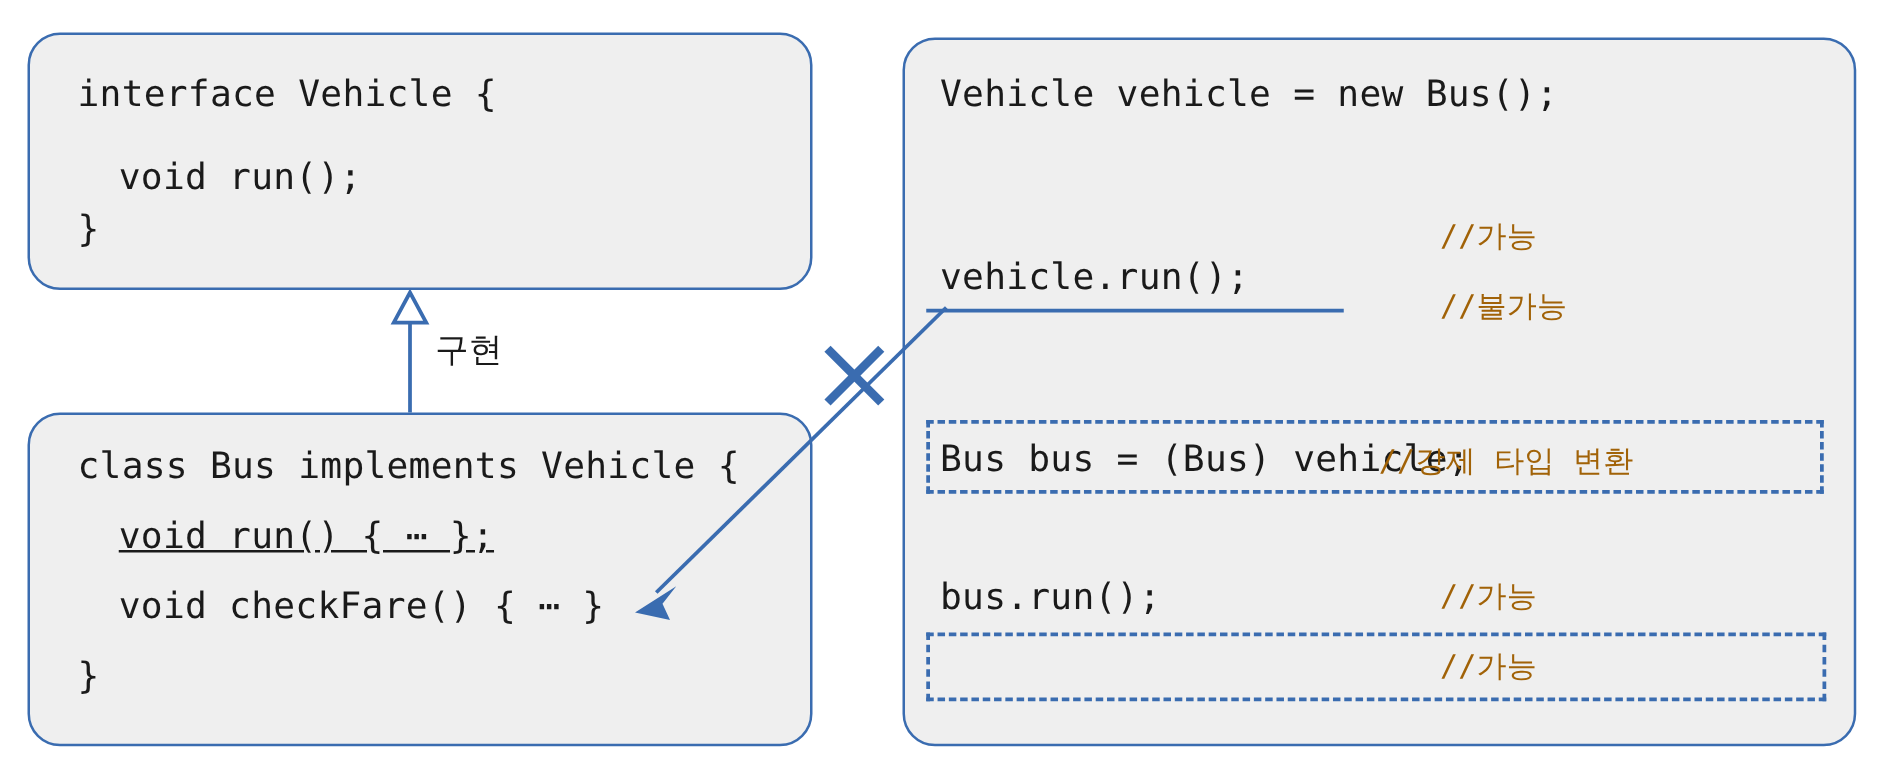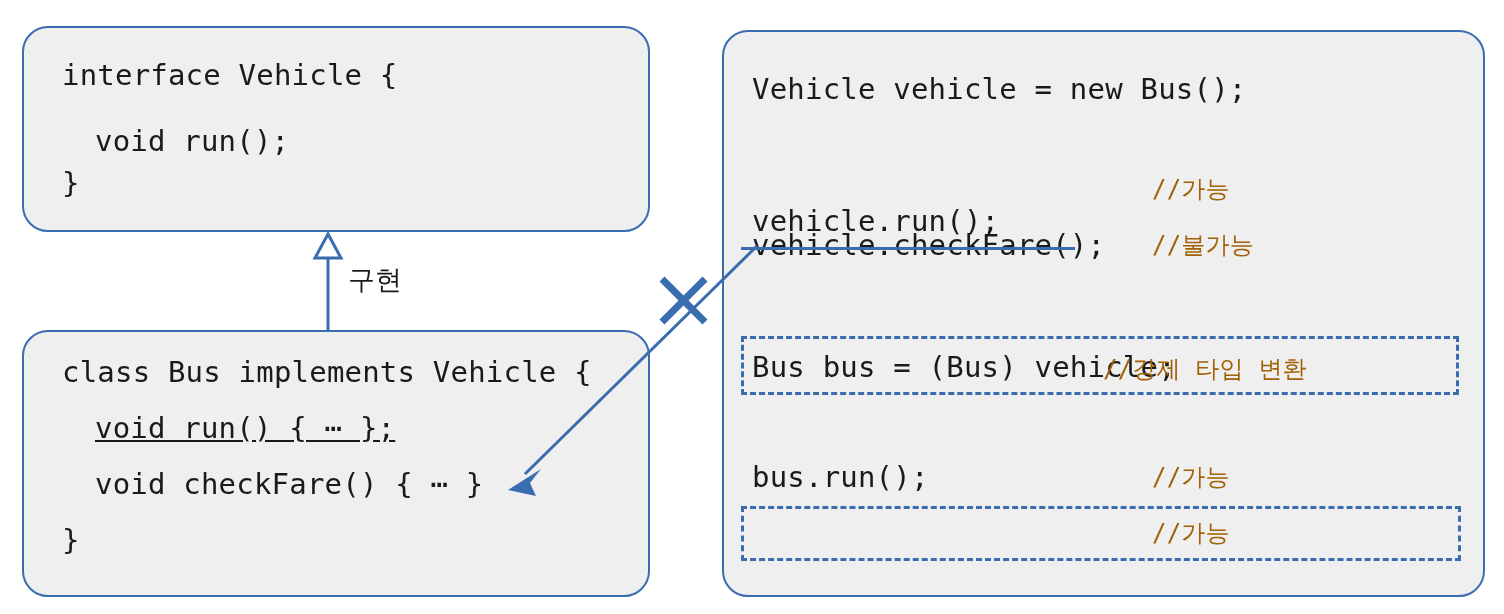--- a/index.html
+++ b/index.html
@@ -54,21 +54,21 @@
   #if-l1 { left: 95px;  top: 124px; }
   #if-l2 { left: 62px;  top: 166px; }
 
   
   #cl-l0 { left: 62px;  top: 355px; }
   #cl-l1 { left: 95px;  top: 411px; text-decoration: underline; }
   #cl-l2 { left: 95px;  top: 467px; }
   #cl-l3 { left: 62px;  top: 523px; }
 
   
-  #us-l0 { left: 752px; top: 72px;  }
+  #us-l0 { left: 752px; top: 58px;  }
   #us-l1 { left: 752px; top: 184px; margin-top: 20px; }
   #us-c1 { left: 1152px; top: 172px; }
   #us-l2 { left: 752px; top: 228px; }
   #us-c2 { left: 1152px; top: 228px; }
   #us-l3 { left: 752px; top: 350px; }
   #us-c3 { left: 1103px; top: 352px; }
   #us-l4 { left: 752px; top: 460px; }
   #us-c4 { left: 1152px; top: 460px; }
   #us-l5 { left: 752px; top: 516px; }
   #us-c5 { left: 1152px; top: 516px; }
@@ -130,21 +130,20 @@
   <div class="code-line" id="cl-l2">void checkFare() { ⋯ }</div>
   <div class="code-line" id="cl-l3">}</div>
 
   <div class="panel" id="panel-usage"></div>
 
   <div class="code-line" id="us-l0">Vehicle vehicle = new Bus();</div>
 
   <div class="code-line" id="us-l1">vehicle.run();</div>
   <div class="comment" id="us-c1">//가능</div>
 
-  <div class="code-line" id="us-l2">vehicle.checkFare();</div>
   <div class="comment" id="us-c2">//불가능</div>
   <div id="strike"></div>
 
   <div class="dashed-box" id="dash-cast"></div>
   <div class="code-line" id="us-l3">Bus bus = (Bus) vehicle;</div>
   <div class="comment" id="us-c3">//강제 타입 변환</div>
 
   <div class="code-line" id="us-l4">bus.run();</div>
   <div class="comment" id="us-c4">//가능</div>
 

